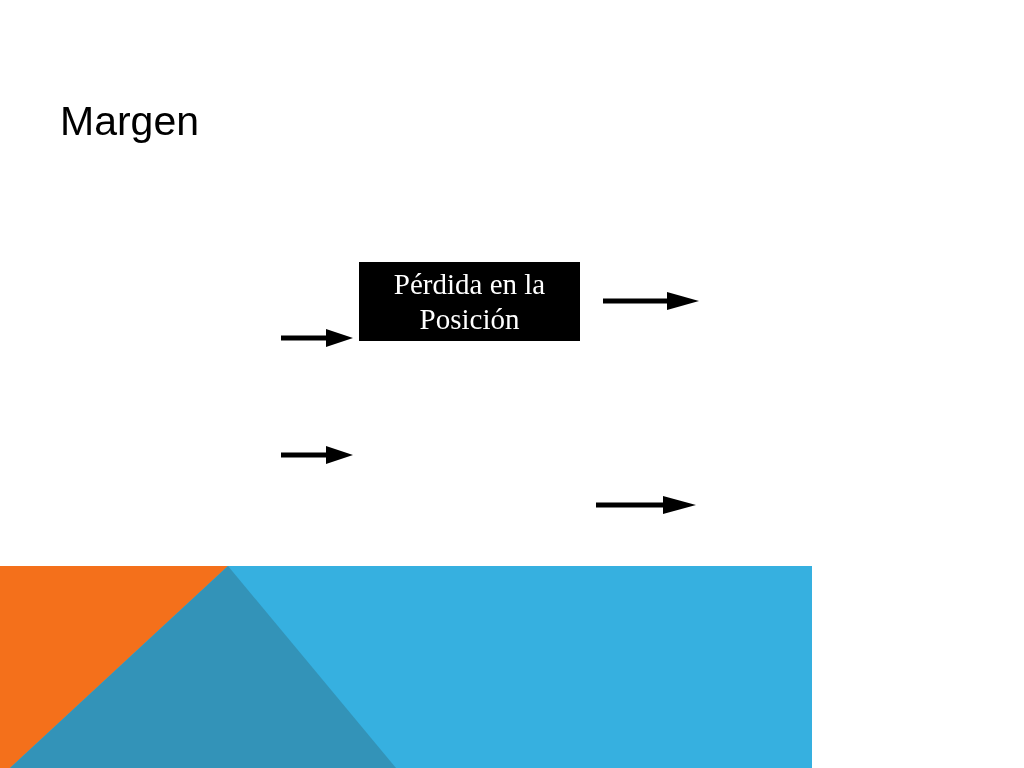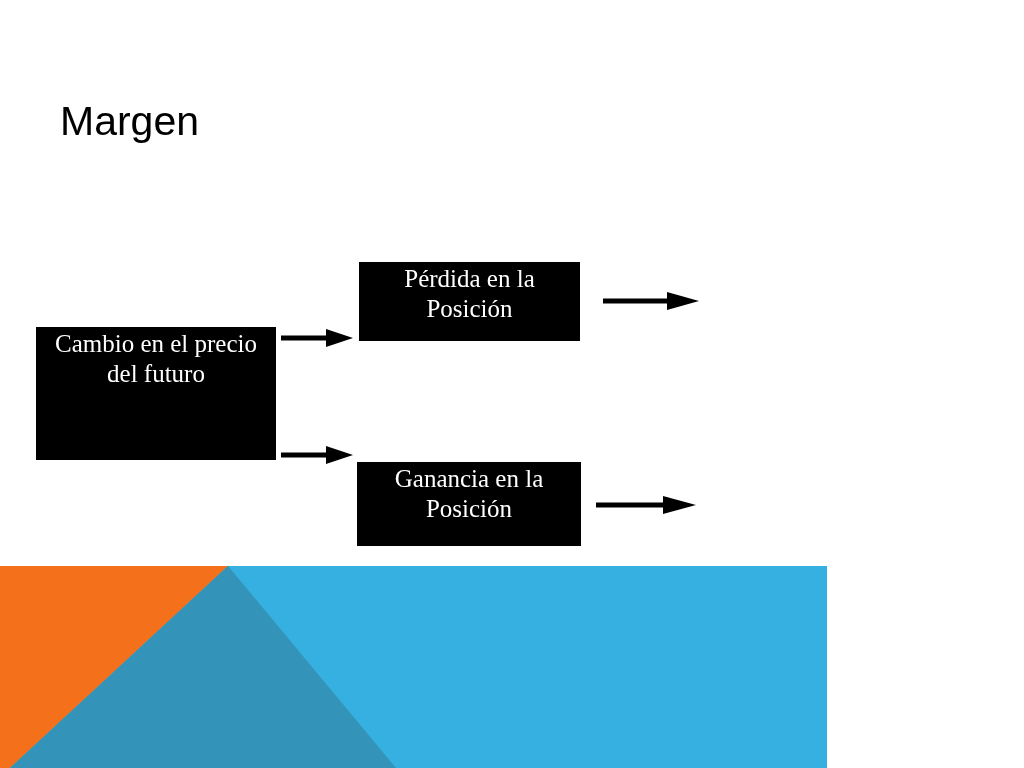--- a/index.html
+++ b/index.html
@@ -8,21 +8,20 @@
     padding: 0;
     background: #ffffff;
   }
   #slide {
     position: relative;
     width: 812px;
     height: 768px;
     background: #ffffff;
     overflow: hidden;
     font-family: "Liberation Sans", sans-serif;
-    padding-left: 15px;
   }
 
   
   #slide-title {
     position: absolute;
     left: 60px;
     top: 99px;
     font-family: "Liberation Sans", sans-serif;
     font-size: 41px;
     font-weight: 400;
@@ -31,25 +30,25 @@
     line-height: 1.1;
     white-space: nowrap;
   }
 
   
   .flow-box {
     position: absolute;
     background: #000000;
     color: #ffffff;
     font-family: "Liberation Serif", serif;
-    font-size: 25px;
+    font-size: 29px;
     line-height: 1.18;
     text-align: center;
     display: flex;
-    align-items: flex-start;
+    align-items: center;
     justify-content: center;
     box-sizing: border-box;
     padding: 2px 6px;
   }
   .flow-box > span { display: block; width: 100%; }
 
   #box-cambio   { left: 36px;  top: 327px; width: 240px; height: 133px; }
   #box-perdida  { left: 359px; top: 262px; width: 221px; height: 79px;  }
   #box-retiro   { left: 705px; top: 230px; width: 268px; height: 131px; }
   #box-ganancia { left: 357px; top: 462px; width: 224px; height: 84px;  }
@@ -75,32 +74,26 @@
     height: 202px;
   }
 </style>
 </head>
 <body>
 
 <div id="slide">
 
   <div id="slide-title">Margen</div>
 
-  <div class="flow-box" id="box-cambio">
-    <span>Cambio en el precio del futuro</span>
-  </div>
 
   <div class="flow-box" id="box-perdida">
     <span>Pérdida en la Posición</span>
   </div>
 
 
-  <div class="flow-box" id="box-ganancia">
-    <span>Ganancia en la Posición</span>
-  </div>
 
 
   <svg class="arrow" id="arrow-1" viewBox="0 0 72 26" preserveAspectRatio="none">
     <rect x="0" y="10.5" width="51" height="5" fill="#000000"></rect>
     <polygon points="45,4 72,13 45,22" fill="#000000"></polygon>
   </svg>
 
   <svg class="arrow" id="arrow-2" viewBox="0 0 96 26" preserveAspectRatio="none">
     <rect x="0" y="10.5" width="70" height="5" fill="#000000"></rect>
     <polygon points="64,4 96,13 64,22" fill="#000000"></polygon>

